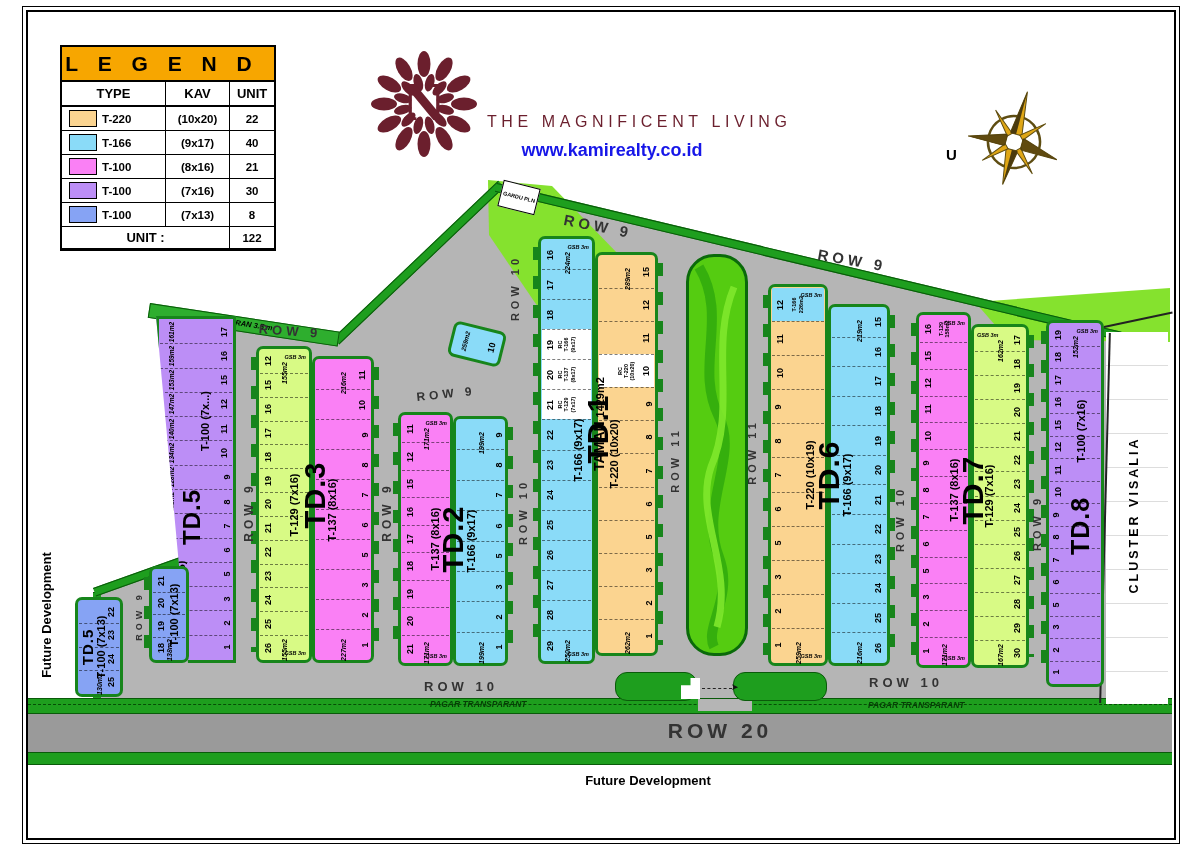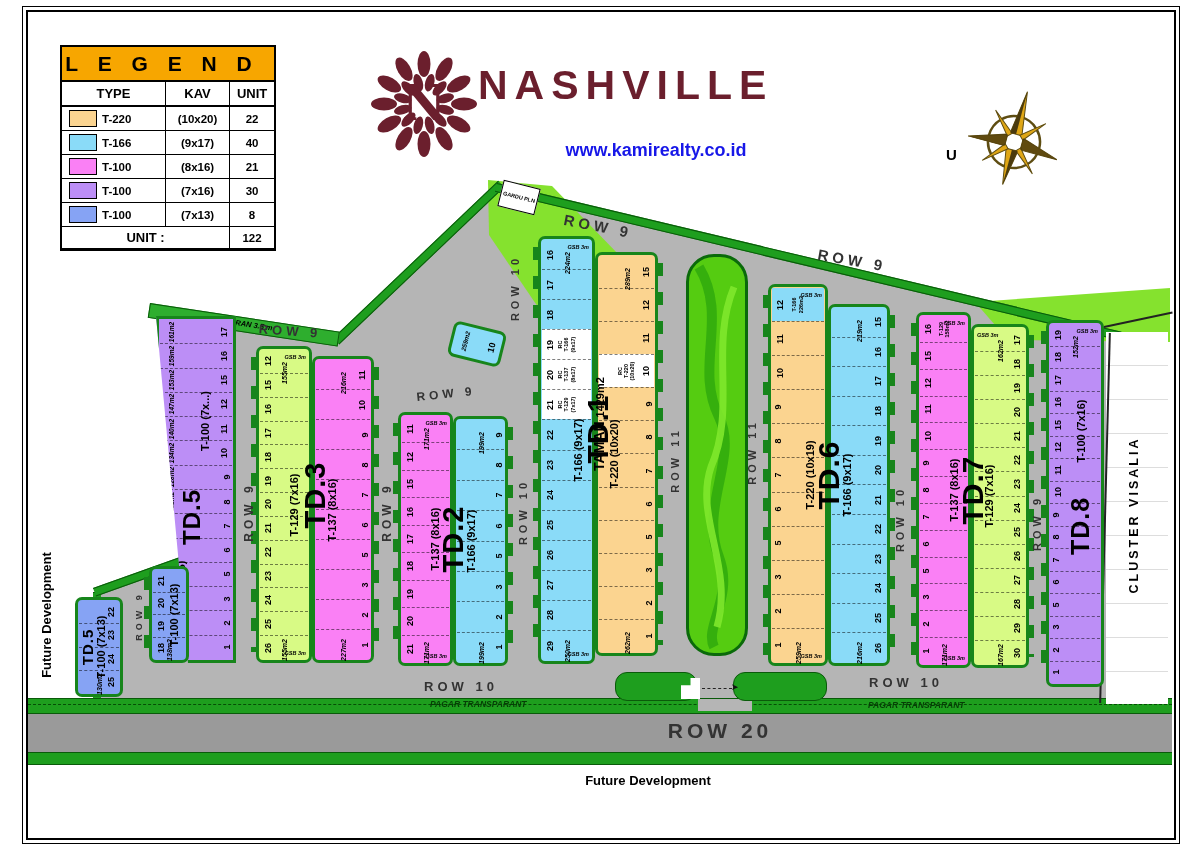--- a/index.html
+++ b/index.html
@@ -16,21 +16,21 @@
   #legend th{border-bottom:2px solid #000;border-right:1px solid #000;font-size:13px;padding:4px 0;}
   #legend td{border-bottom:1px solid #000;border-right:1px solid #000;font-size:11.5px;font-weight:bold;
         text-align:center;padding:3px 2px;}
   #legend th:last-child,#legend td:last-child{border-right:none;}
   .type-cell{display:flex;align-items:center;gap:5px;padding-left:5px;}
   .swatch{width:26px;height:15px;border:1px solid #000;flex:none;}
   
   #brand-name{position:absolute;left:478px;top:62px;font-weight:bold;font-size:41px;letter-spacing:7px;z-index:40;}
   #brand-tag{position:absolute;left:487px;top:113px;font-size:16px;letter-spacing:4.6px;z-index:40;}
   #brand-link{position:absolute;left:612px;top:140px;transform:translateX(-50%);font-weight:bold;
-        font-size:18px;z-index:40;margin-left:44px;}
+        font-size:18px;z-index:40;}
   #rosette{position:absolute;left:368px;top:48px;z-index:40;}
   
   #compass{position:absolute;left:958px;top:86px;z-index:40;}
   #compass-u{position:absolute;left:946px;top:146px;font-weight:bold;font-size:15px;z-index:41;}
   
   #roads{position:absolute;inset:0;background:#B5B5B5;z-index:1;
     clip-path:polygon(156px 310px,338px 340px,497px 185px,1120px 333px,1108px 702px,95px 702px,95px 592px,185px 560px);}
   .wedge{position:absolute;inset:0;z-index:2;}
   .gbar{position:absolute;z-index:2;background:#1E9E1E;border-top:1px solid #0A5A0A;border-bottom:1px solid #0A5A0A;}
   #saluran{position:absolute;left:150px;top:303px;width:190px;height:13px;background:#2EAE2E;
@@ -238,21 +238,21 @@
         <ellipse cx="0" cy="-22" rx="4.5" ry="9" transform="rotate(255)"></ellipse>
         <ellipse cx="0" cy="-40" rx="6.5" ry="13" transform="rotate(270)"></ellipse>
         <ellipse cx="0" cy="-22" rx="4.5" ry="9" transform="rotate(285)"></ellipse>
         <ellipse cx="0" cy="-40" rx="6.5" ry="13" transform="rotate(300)"></ellipse>
         <ellipse cx="0" cy="-22" rx="4.5" ry="9" transform="rotate(315)"></ellipse>
         <ellipse cx="0" cy="-40" rx="6.5" ry="13" transform="rotate(330)"></ellipse>
         <ellipse cx="0" cy="-22" rx="4.5" ry="9" transform="rotate(345)"></ellipse>
       </g>
     <text x="0" y="16" text-anchor="middle" font-family="DejaVu Serif,serif" font-size="48" font-weight="bold" fill="#6B1F2D" id="monogram">N</text>
   </svg>
-  <div id="brand-name" style="color: rgb(107, 31, 45);">NASHVILLE</div>
+  <div id="brand-tag" style="color: rgb(107, 31, 45);">THE MAGNIFICENT LIVING</div>
   <div id="brand-link" style="color: rgb(23, 23, 232);">www.kamirealty.co.id</div>
 
   <svg id="compass" width="112" height="112" viewBox="-56 -56 112 112">
     <g transform="rotate(15)">
       <circle r="26" fill="none" stroke="#5E4D12" stroke-width="2.5"></circle>
       <g fill="#DFA616" stroke="#5E4D12" stroke-width="1">
         <polygon points="0,-52 6,-8 -6,-8"></polygon>
         <polygon points="0,44 6,8 -6,8"></polygon>
         <polygon points="-46,6 -8,-6 -8,6"></polygon>
         <polygon points="46,6 8,-6 8,6"></polygon>

